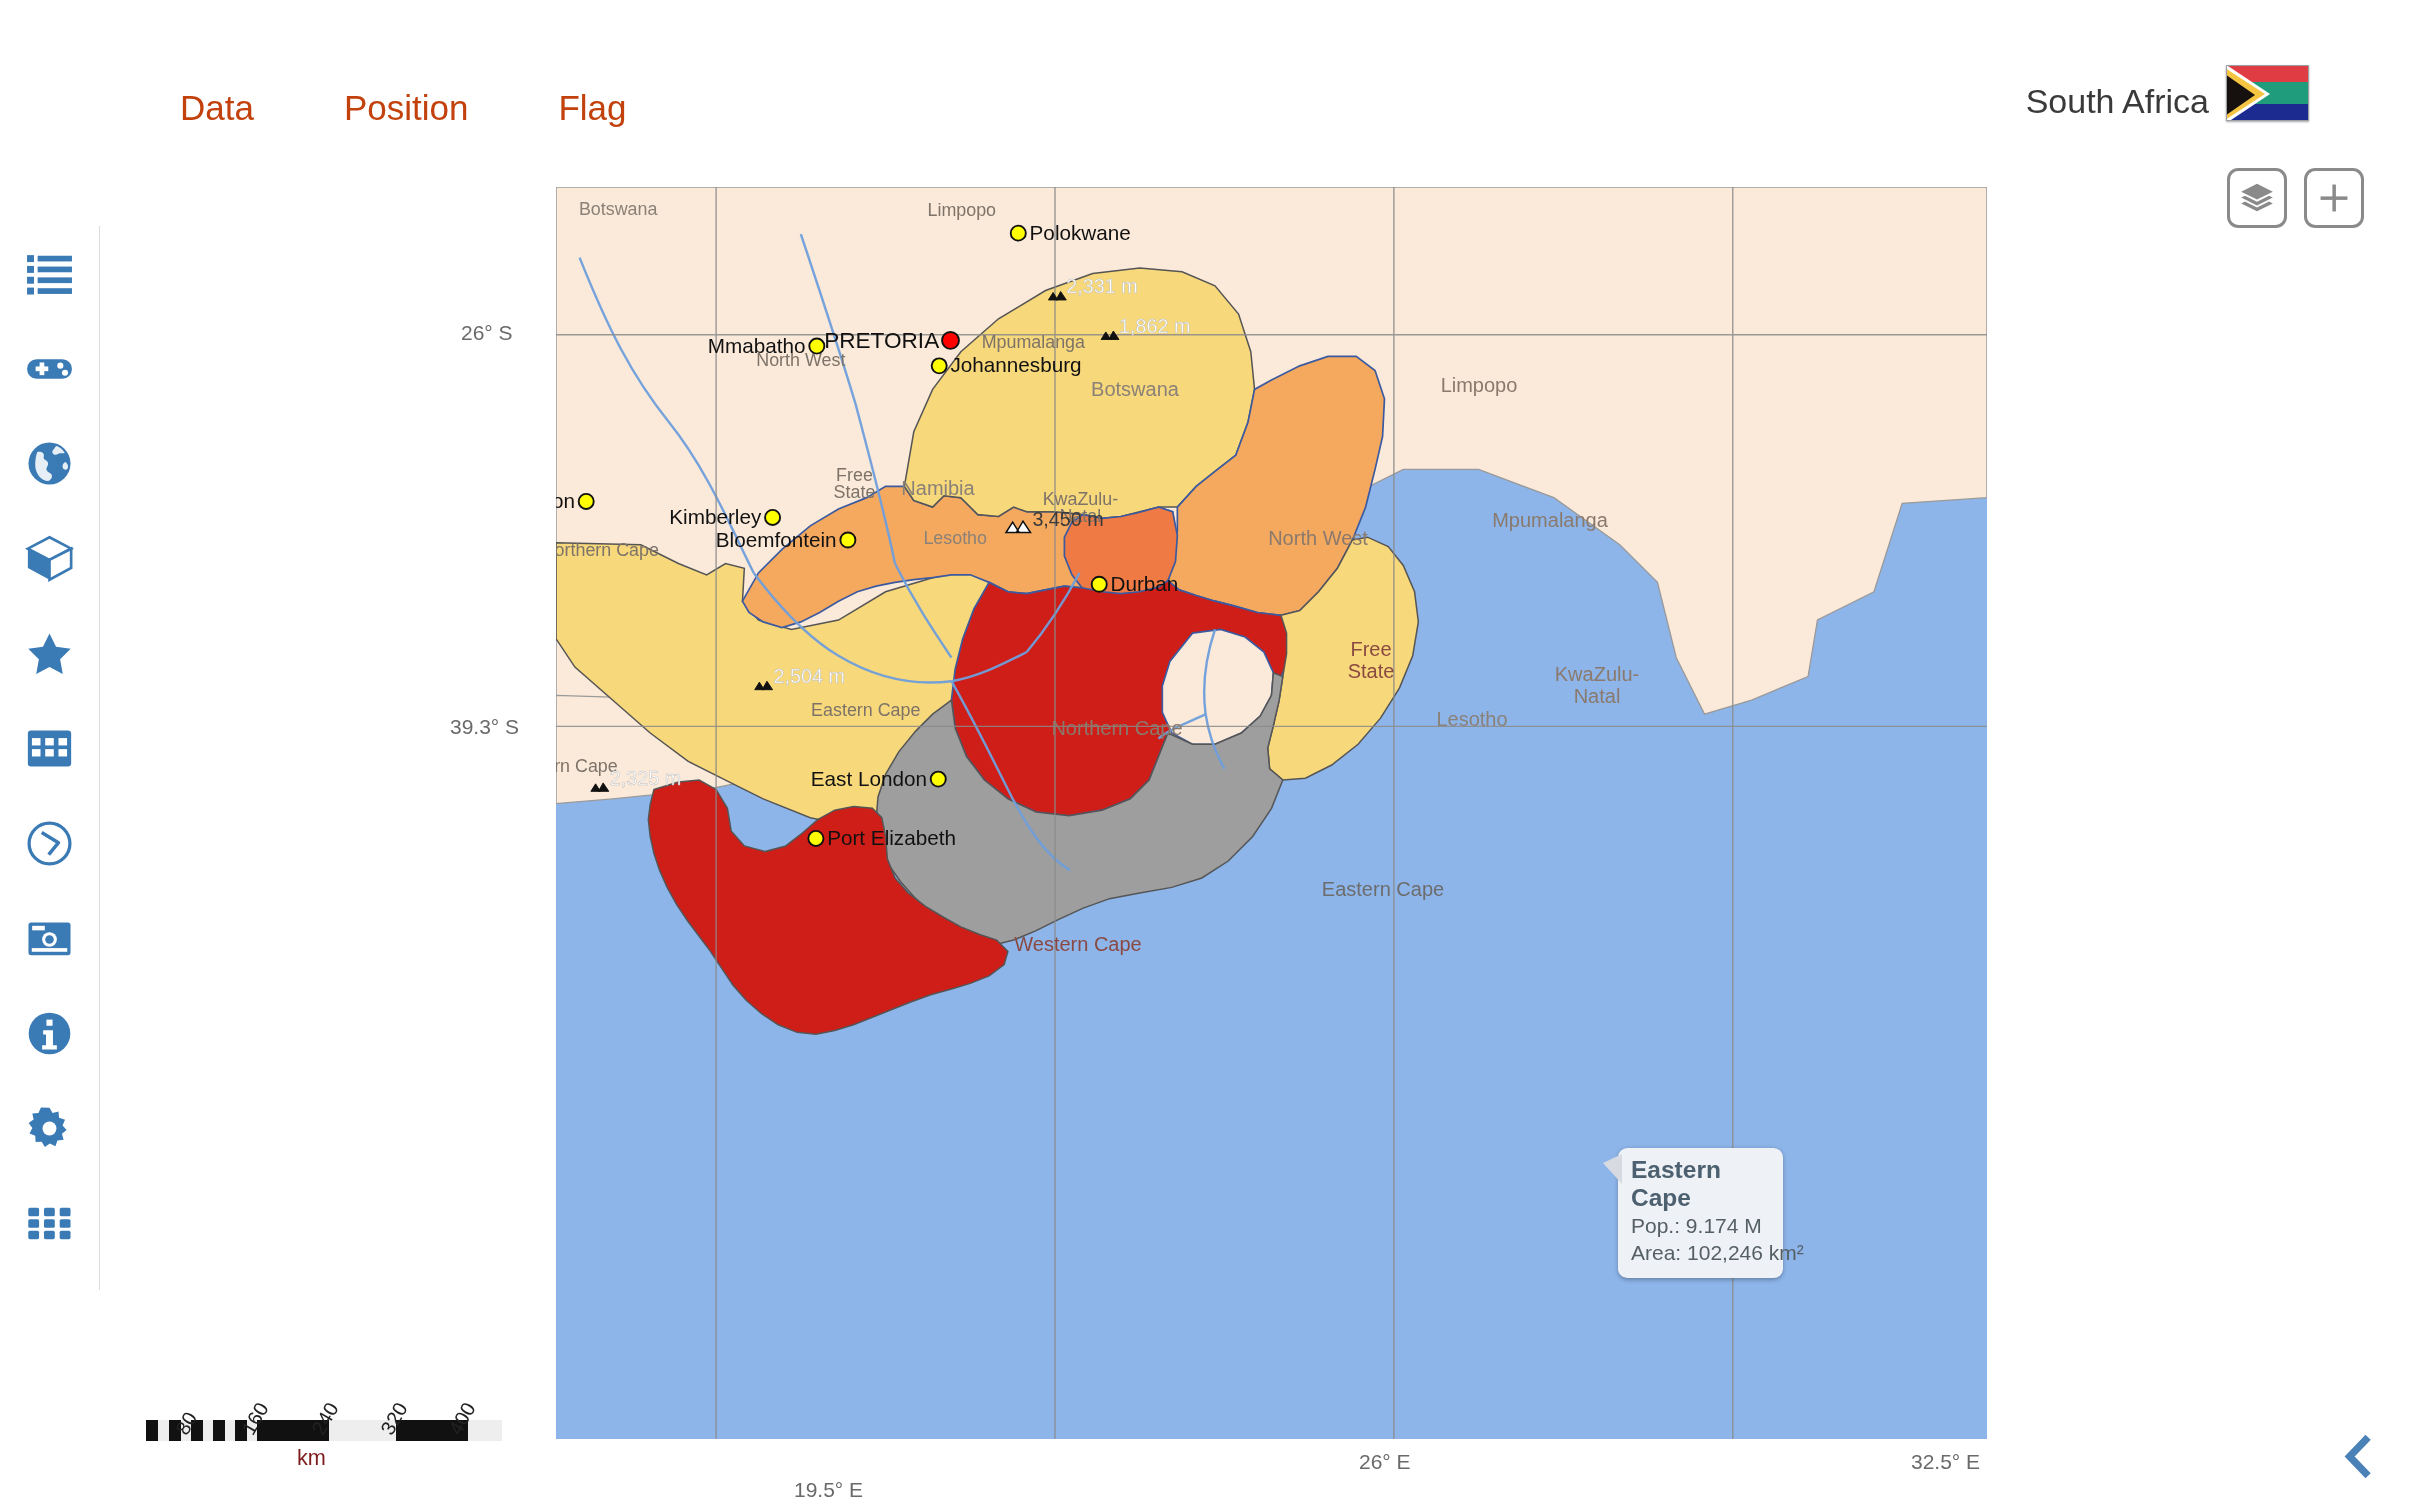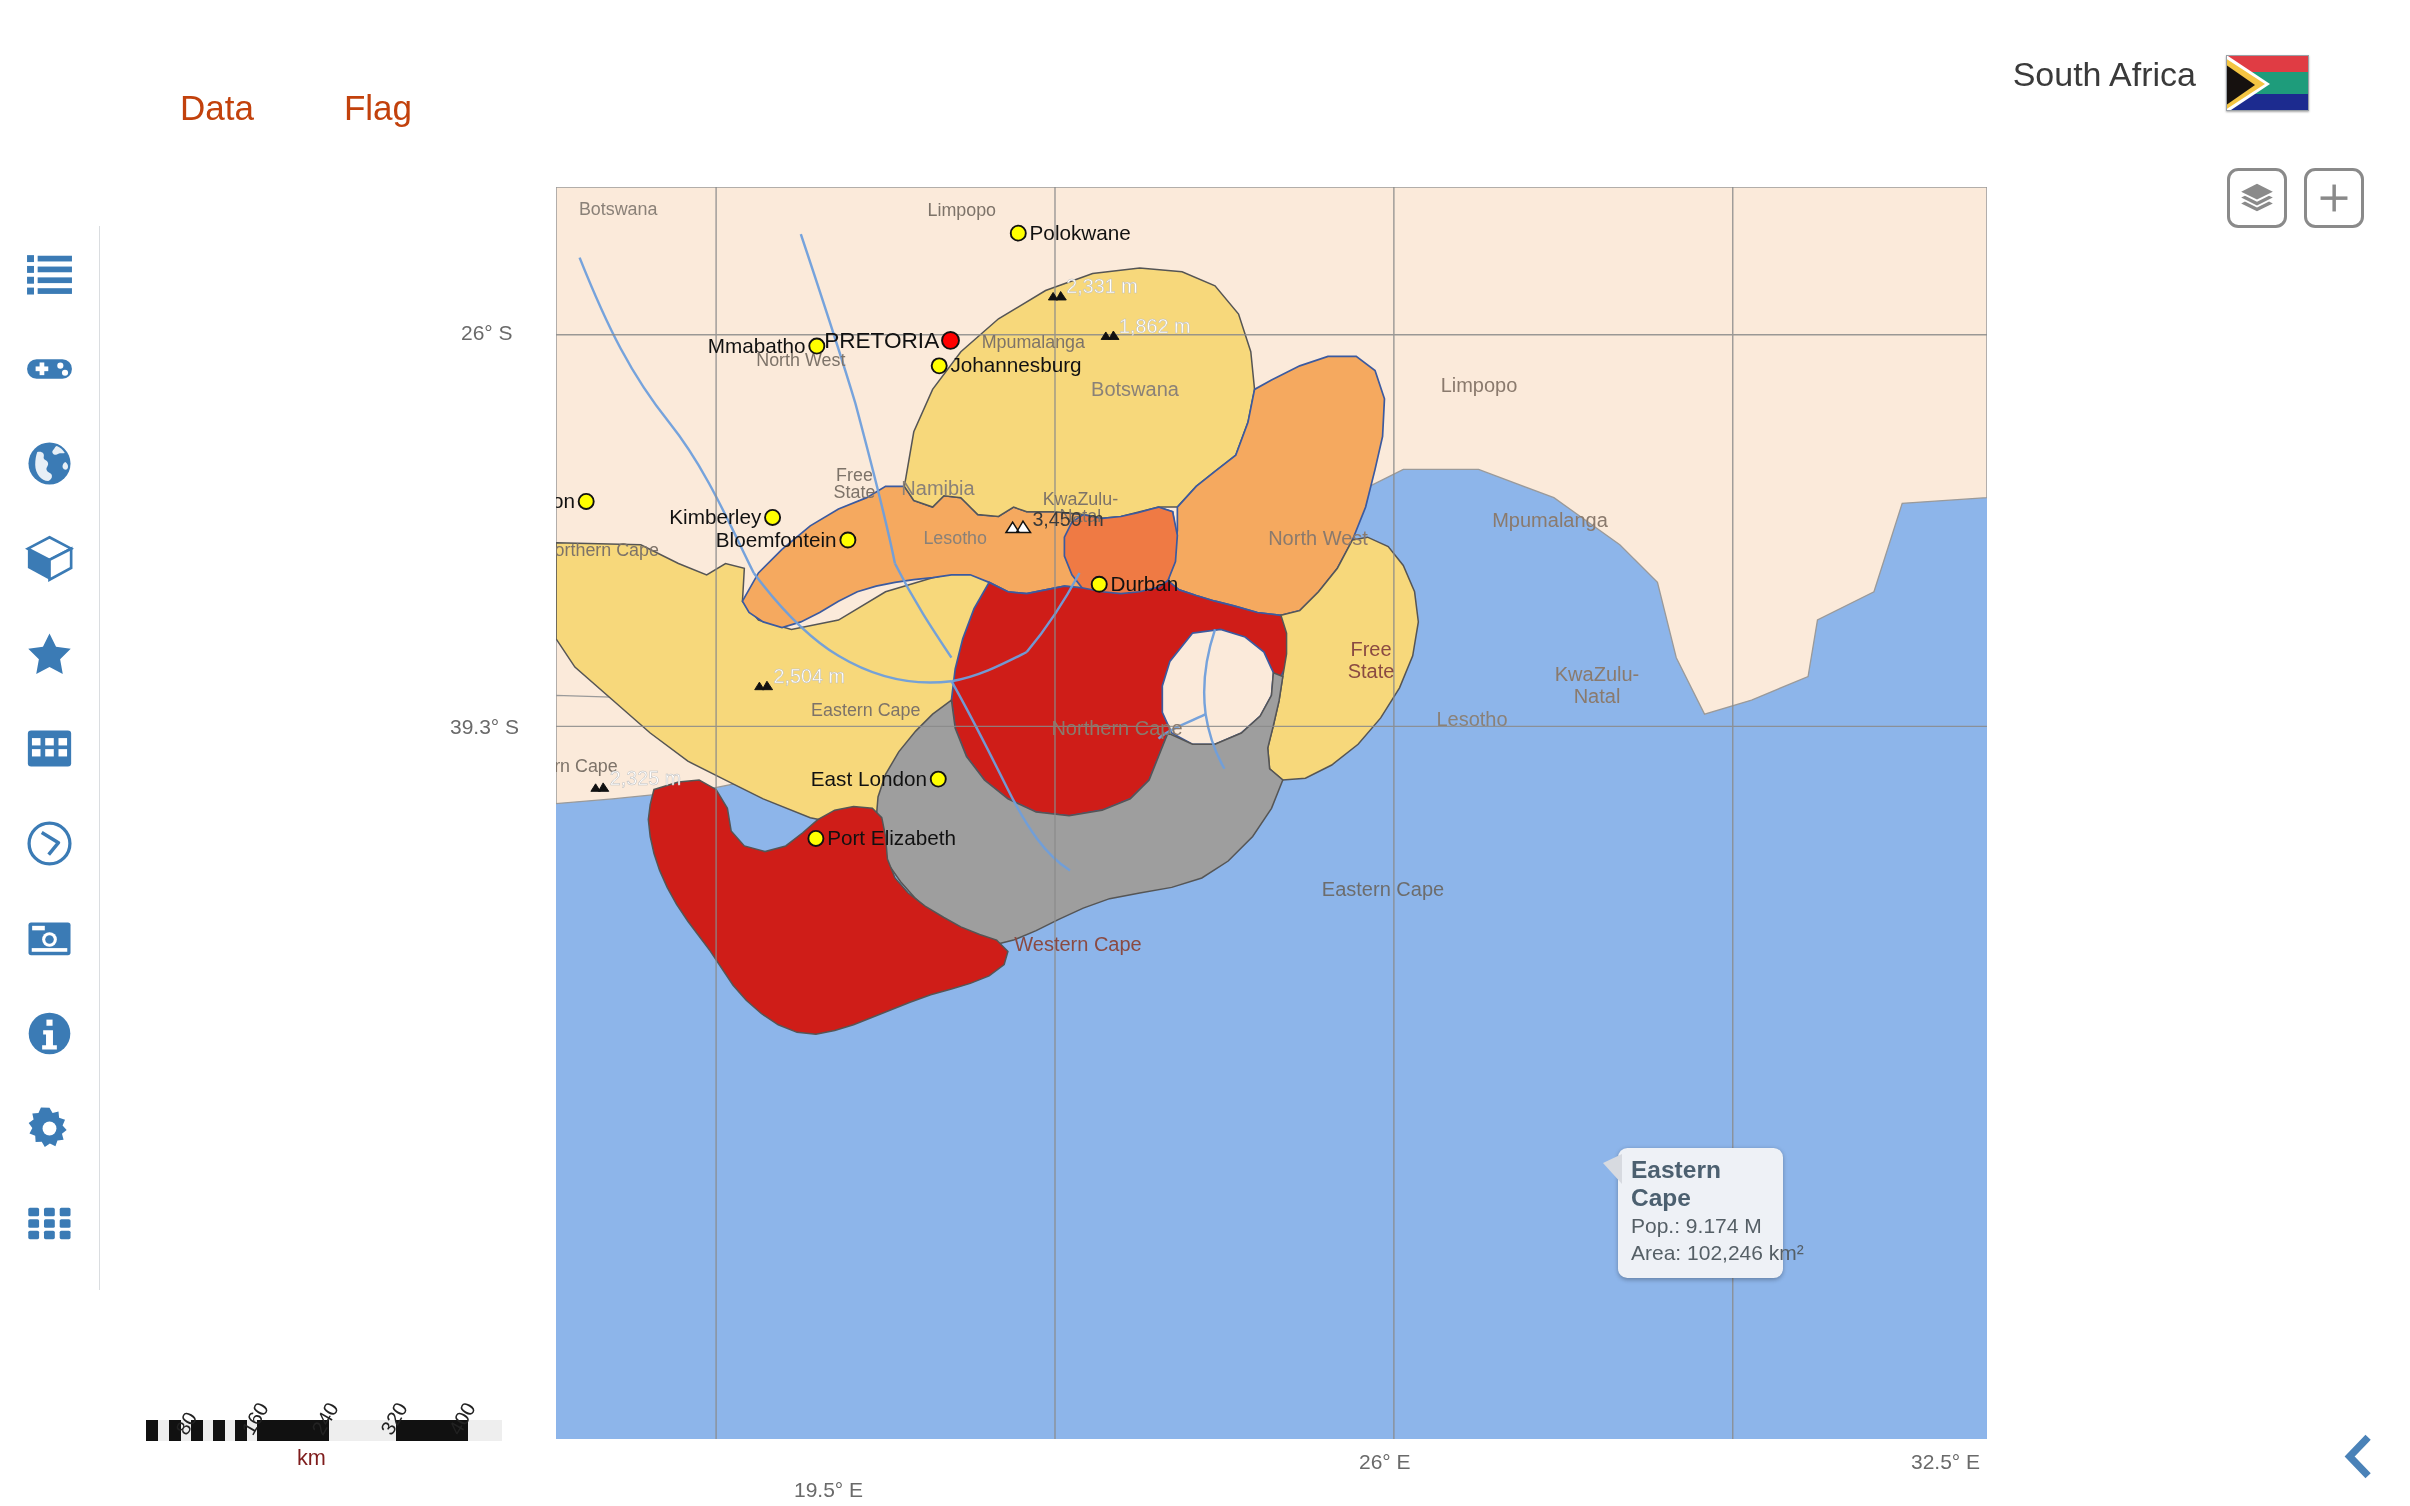--- a/index.html
+++ b/index.html
@@ -20,22 +20,22 @@
     display:flex; align-items:center; justify-content:center;
     cursor:pointer; white-space:nowrap;
   }
   .tab.active{
     color:#3a3a3a;
     border:0.9px solid #dfe3e6; border-bottom:none;
     border-radius:8.5px 8.5px 0 0; background:#fff;
     height:94px; padding:0 49px;
   }
   .country-wrap{
-    position:absolute; right:102px; top:55px;
-    display:flex; align-items:flex-start; gap:30px;
+    position:absolute; right:102px; top:65px;
+    display:flex; align-items:flex-end; gap:17px;
   }
   .country-name{ font-size:34px; color:#3a3a3a; white-space:nowrap; }
   .flag{
     width:83px; height:56px; position:relative; overflow:hidden;
     border:0.9px solid #9aa0a6; box-shadow:0 0.9px 1.9px rgba(0,0,0,.35);
   }
   .flag .red{position:absolute;left:0;top:0;width:100%;height:33.3%;background:#e03c44;}
   .flag .blue{position:absolute;left:0;bottom:0;width:100%;height:33.3%;background:#1c2b8f;}
   .flag .white{position:absolute;left:0;top:33.3%;width:100%;height:33.4%;background:#fff;}
   .flag .grnband{
@@ -114,20 +114,23 @@
 </style>
 </head>
 <body>
 
 <div id="root">
 
   <div class="tabbar">
     <div class="tabs">
       <div class="tab">
           <span>Data</span>
+        </div>
+      <div class="tab">
+          <span>Position</span>
         </div>
       <div class="tab">
           <span>Flag</span>
         </div>
     </div>
 
     <div class="country-wrap">
       <div class="country-name">South Africa</div>
       <div class="flag">
         <div class="red"></div>

